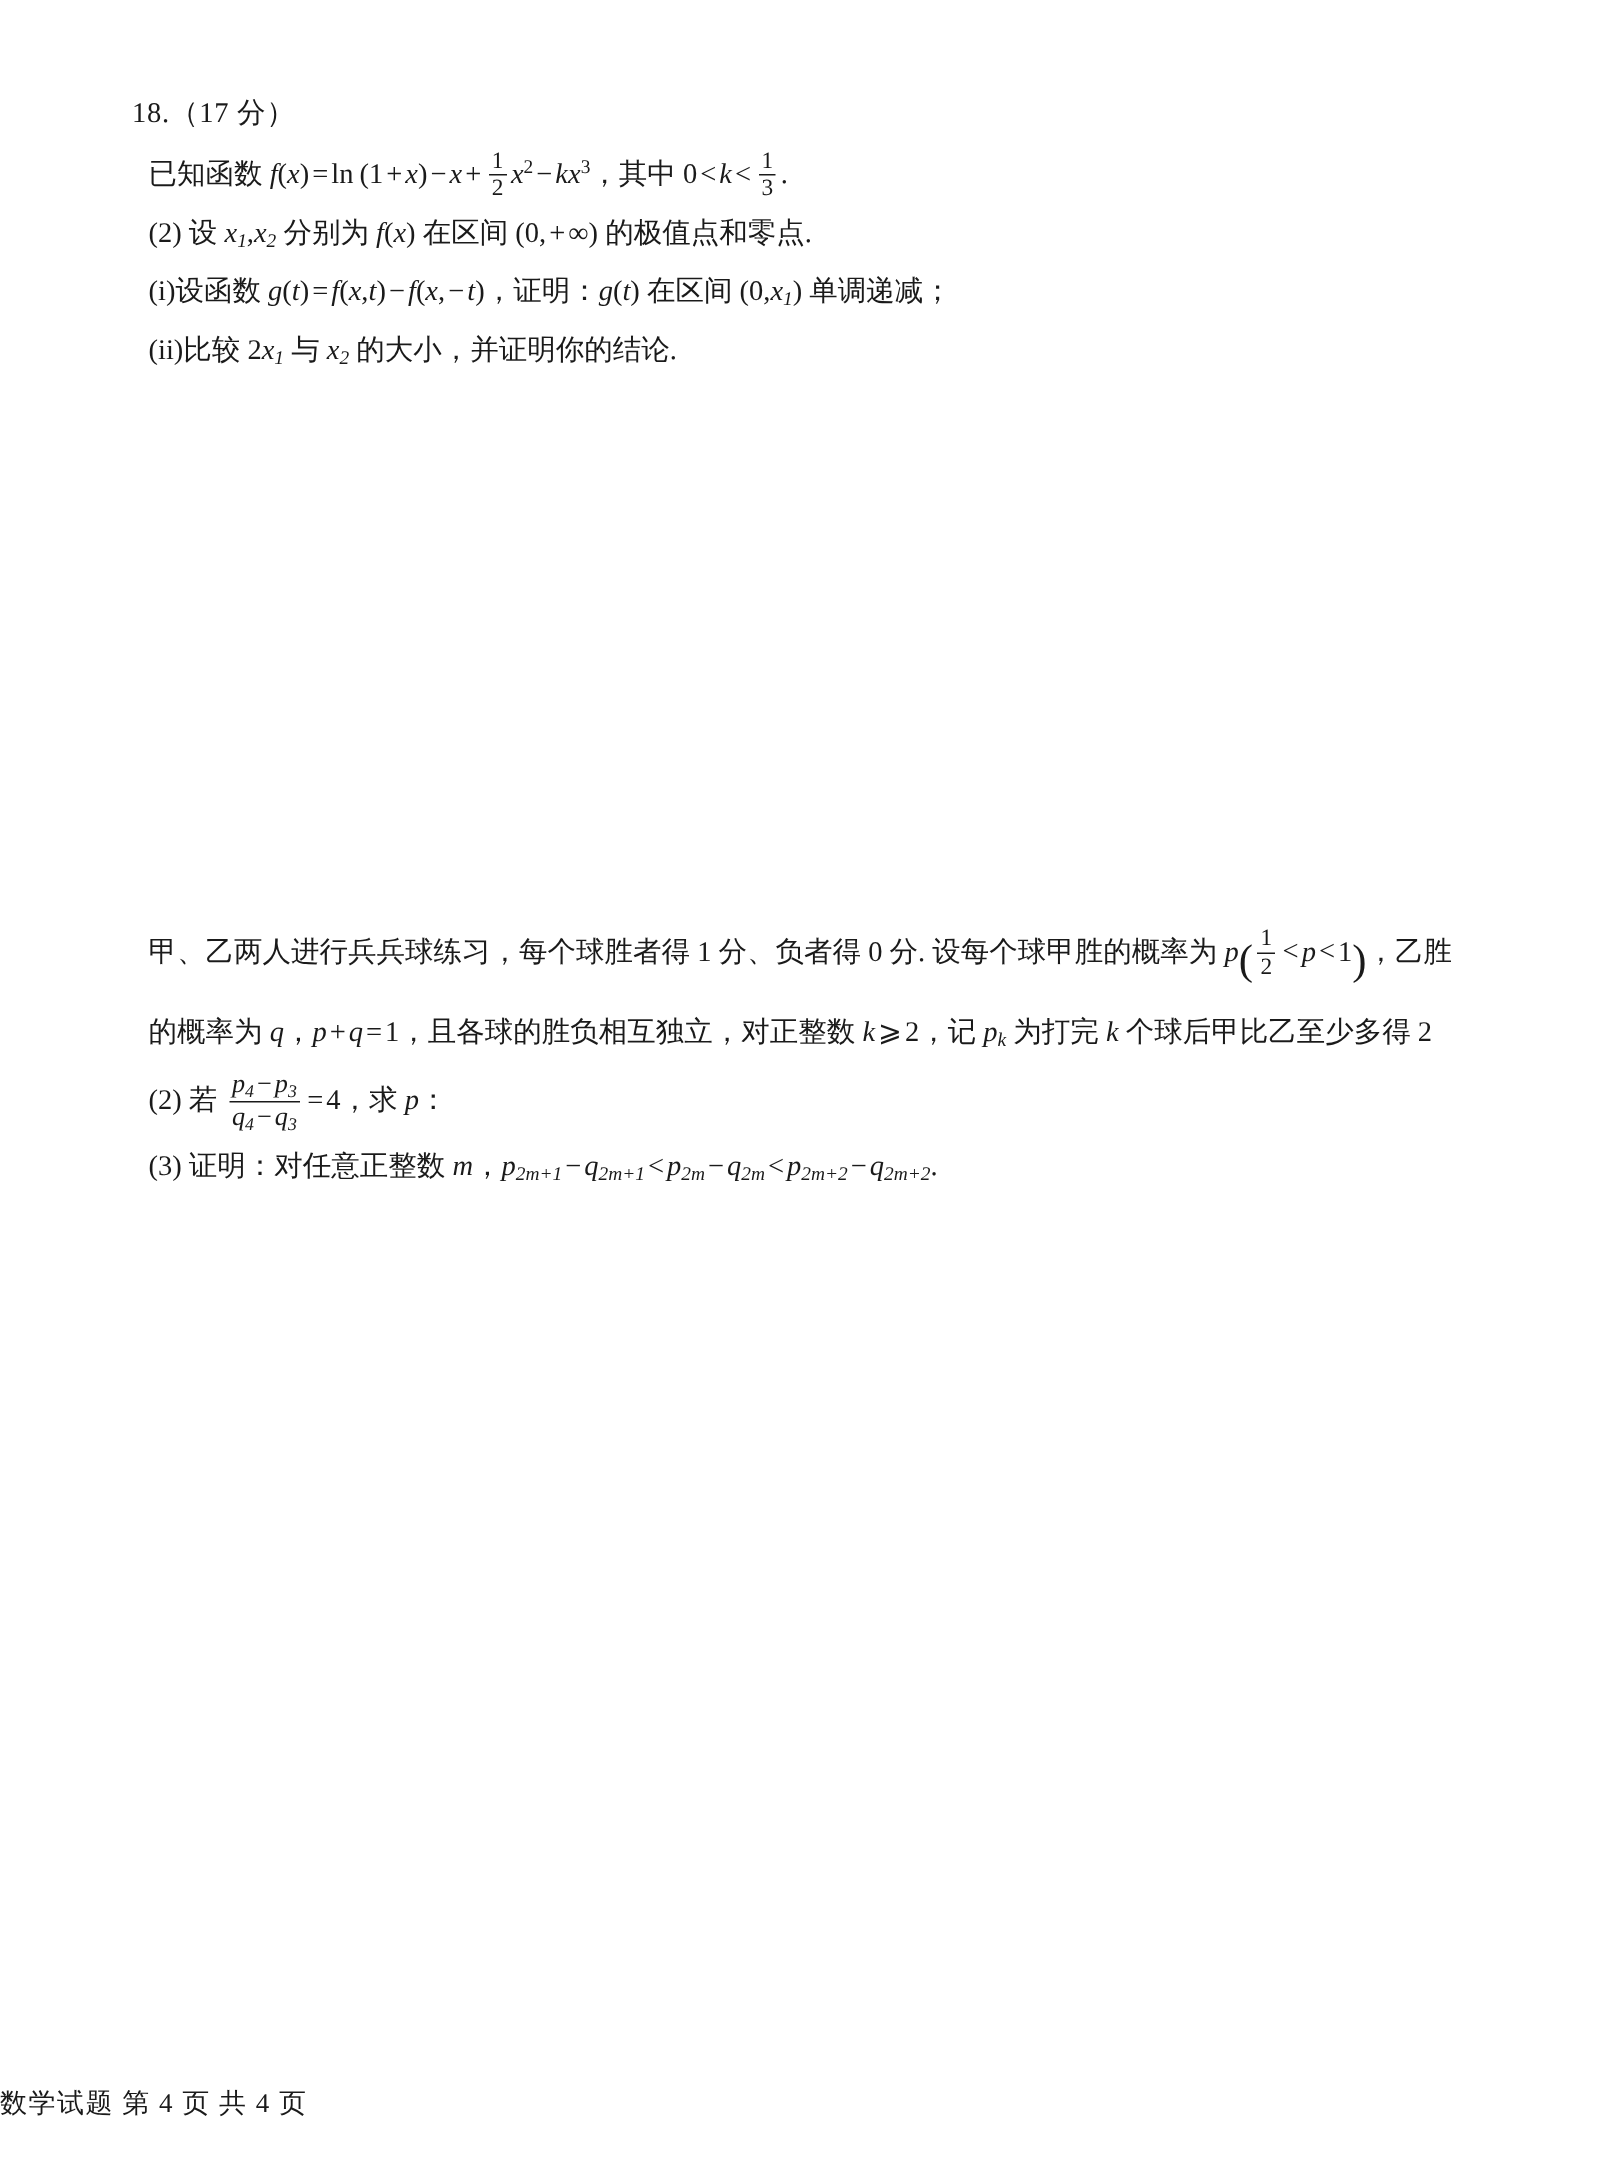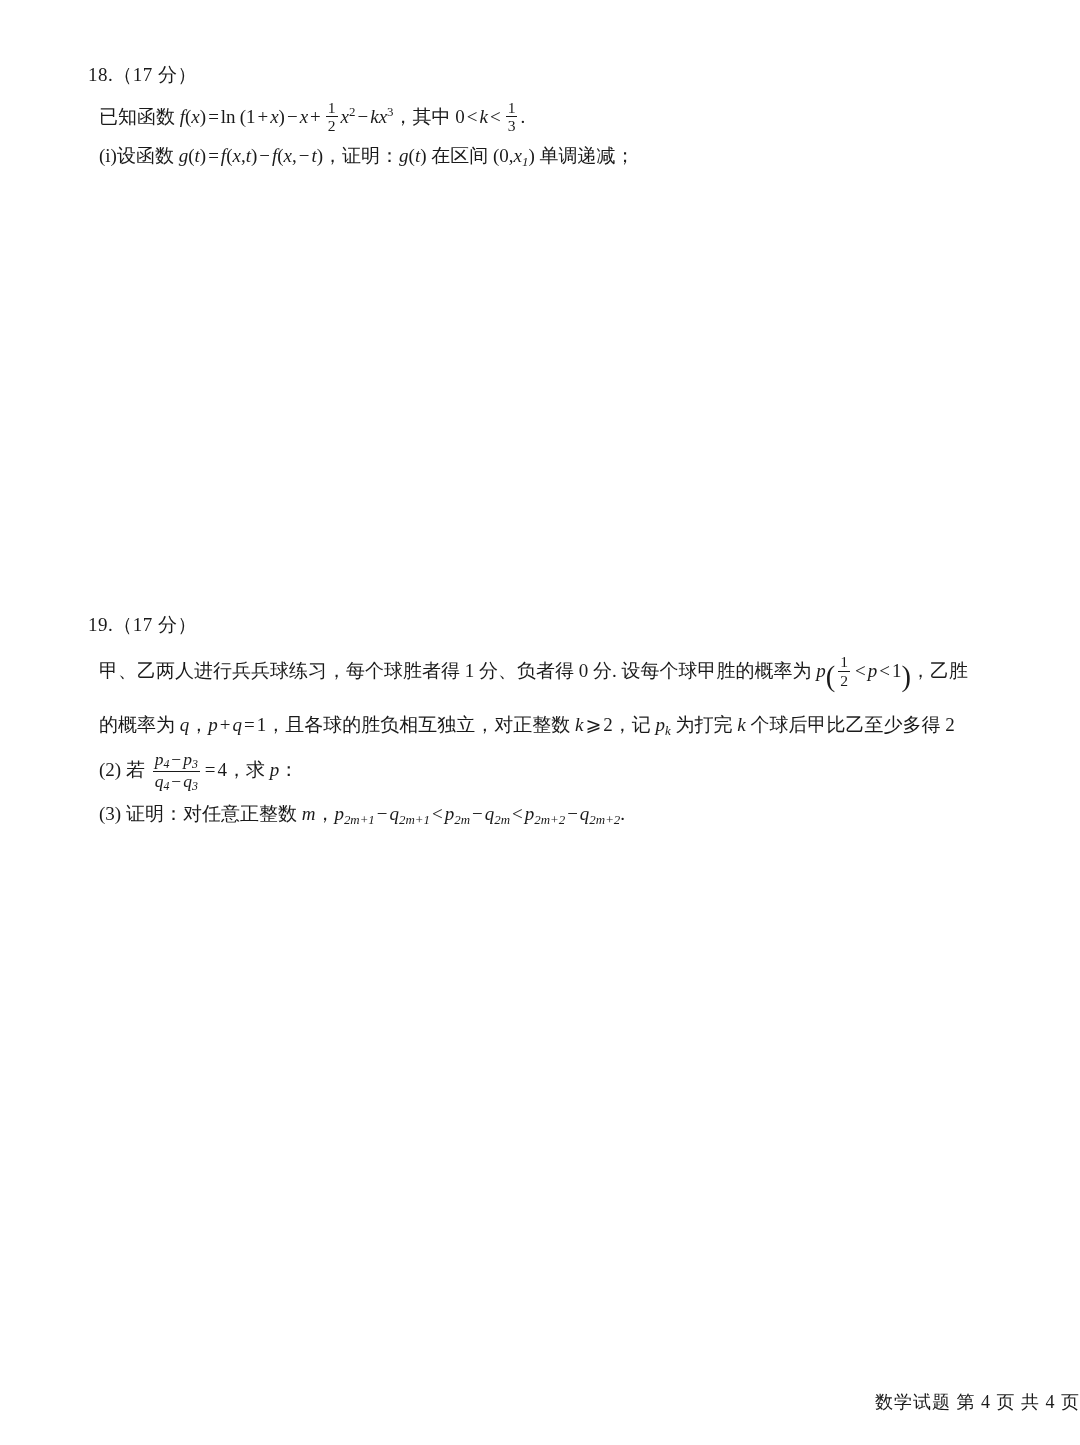--- a/index.html
+++ b/index.html
@@ -74,54 +74,57 @@
     vertical-align: -0.30em;
     font-family: "Liberation Serif", serif;
   }
   .op {
     padding: 0 2px;
   }
   .footer {
     position: absolute;
     left: 0;
     width: 1080px;
-    text-align: right;
+    text-align: left;
     font-size: 18px;
     letter-spacing: 1px;
   }
 </style>
 </head>
 <body>
 
 <div class="page">
 
   <div class="qblock" style="top:62px;">
     <div class="q-head">
       <span>18.</span><span>（17 分）</span>
     </div>
     <div class="q-body">
 
       <div class="line">
         已知函数&nbsp;<span class="mi">f</span>(<span class="mi">x</span>)<span class="op">=</span>ln<span class="op"></span>(1<span class="op">+</span><span class="mi">x</span>)<span class="op">−</span><span class="mi">x</span><span class="op">+</span><span class="frac"><span class="num">1</span><span class="den">2</span></span><span class="mi">x</span><span class="sup">2</span><span class="op">−</span><span class="mi">kx</span><span class="sup">3</span>，其中&nbsp;0<span class="op">&lt;</span><span class="mi">k</span><span class="op">&lt;</span><span class="frac"><span class="num">1</span><span class="den">3</span></span>.
       </div>
 
 
+      <div class="line">
+        (2) 设&nbsp;<span class="mi">x</span><span class="sub">1</span>,<span class="mi">x</span><span class="sub">2</span> 分别为&nbsp;<span class="mi">f</span>(<span class="mi">x</span>) 在区间 (0,<span class="op">+</span>∞) 的极值点和零点.
+      </div>
 
       <div class="line">
         (i)设函数&nbsp;<span class="mi">g</span>(<span class="mi">t</span>)<span class="op">=</span><span class="mi">f</span>(<span class="mi">x</span>,<span class="mi">t</span>)<span class="op">−</span><span class="mi">f</span>(<span class="mi">x</span>,<span class="op">−</span><span class="mi">t</span>)，证明：<span class="mi">g</span>(<span class="mi">t</span>) 在区间 (0,<span class="mi">x</span><span class="sub">1</span>) 单调递减；
       </div>
 
+      <div class="line">
+        (ii)比较&nbsp;2<span class="mi">x</span><span class="sub">1</span> 与&nbsp;<span class="mi">x</span><span class="sub">2</span> 的大小，并证明你的结论.
+      </div>
 
     </div>
   </div>
 
   <div class="qblock" style="top:612px;">
-    <div class="q-head">
-      <span>19.</span><span>（17 分）</span>
-    </div>
     <div class="q-body">
 
       <div class="line">
         甲、乙两人进行兵兵球练习，每个球胜者得&nbsp;1&nbsp;分、负者得&nbsp;0&nbsp;分. 设每个球甲胜的概率为&nbsp;<span class="mi">p</span><span class="bigparen">(</span><span class="frac"><span class="num">1</span><span class="den">2</span></span><span class="op">&lt;</span><span class="mi">p</span><span class="op">&lt;</span>1<span class="bigparen">)</span>，乙胜
       </div>
 
       <div class="line">
         的概率为&nbsp;<span class="mi">q</span>，<span class="mi">p</span><span class="op">+</span><span class="mi">q</span><span class="op">=</span>1，且各球的胜负相互独立，对正整数&nbsp;<span class="mi">k</span><span class="op">⩾</span>2，记&nbsp;<span class="mi">p</span><span class="sub">k</span> 为打完&nbsp;<span class="mi">k</span> 个球后甲比乙至少多得&nbsp;2
       </div>
 

